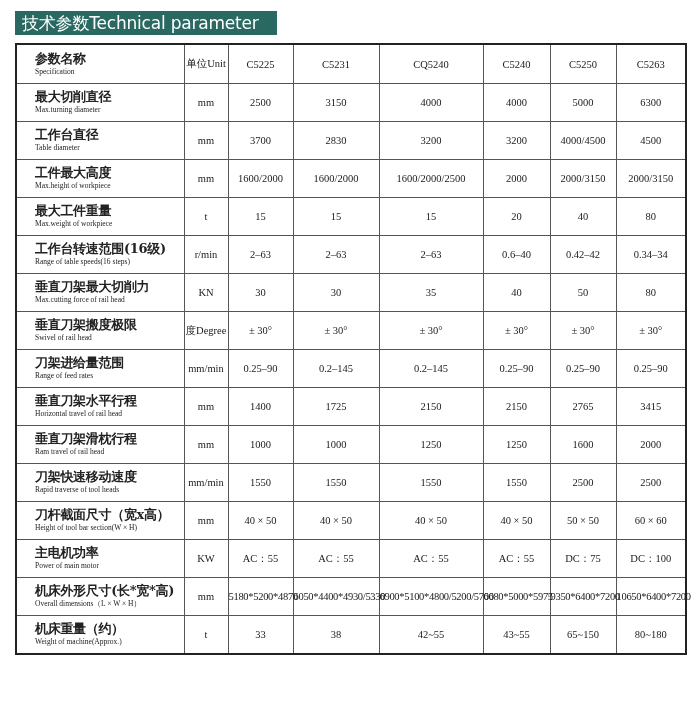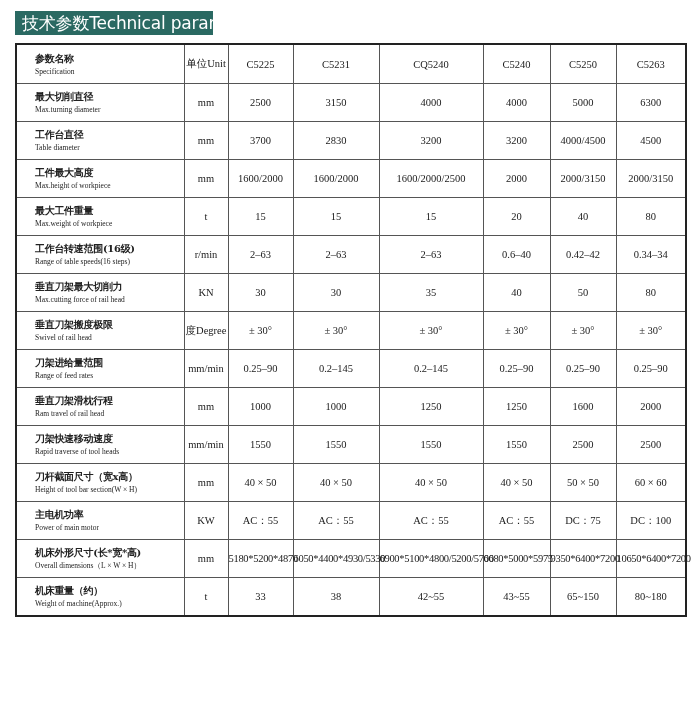--- a/index.html
+++ b/index.html
@@ -1,36 +1,36 @@
 <!DOCTYPE html>
 <html><head>
 <meta charset="utf-8">
 <style>
   html, body { margin: 0; padding: 0; background: #ffffff; }
   body { width: 700px; height: 703px; position: relative; overflow: hidden; font-family: "DejaVu Serif", serif; color: #1a1a1a; }
   .title-bar {
-    position: absolute; left: 15px; top: 11px; height: 24px; width: 198px;
+    position: absolute; left: 15px; top: 11px; height: 24px; width: 262px;
     background: #2a6962; color: #ffffff;
     font-family: "DejaVu Sans", sans-serif; font-size: 17px; line-height: 24px;
     padding-left: 7px; box-sizing: border-box; white-space: nowrap; letter-spacing: -0.2px;
   }
   table.spec {
     position: absolute; left: 15px; top: 43px; width: 670px;
     border-collapse: collapse; table-layout: fixed;
     border: 2px solid #222;
   }
   table.spec td, table.spec th {
     border: 1px solid #555; padding: 0; text-align: center; vertical-align: middle;
     font-family: "Liberation Serif", serif; font-weight: normal; font-size: 10.5px;
     color: #1a1a1a; height: 37px;
   }
   table.spec tr.head th { height: 38px; }
   table.spec tr.last td { height: 37px; }
   .spec-cell { text-align: left !important; padding-left: 18px !important; }
-  .zh { display: block; font-family: "DejaVu Serif", serif; font-size: 10px; line-height: 14px; font-weight: bold; color: #222; letter-spacing: -0.3px; }
+  .zh { display: block; font-family: "DejaVu Serif", serif; font-size: 13px; line-height: 14px; font-weight: bold; color: #222; letter-spacing: -0.3px; }
   .en { display: block; font-family: Liberation Serif, serif; font-size: 7.5px; line-height: 11px; color: #222; white-space: nowrap; }
   .unit { font-size: 11px; }
   .small { font-size: 8px; letter-spacing: -0.3px; white-space: nowrap; }
   .hdr-model { font-size: 11px; }
 </style>
 </head>
 <body>
 
 <div class="title-bar">技术参数Technical parameter</div>
 
@@ -158,20 +158,33 @@
         <td class="unit">mm/min</td>
         <td>0.25–90</td>
         <td>0.2–145</td>
         <td>0.2–145</td>
         <td>0.25–90</td>
         <td>0.25–90</td>
         <td>0.25–90</td>
       </tr>
       <tr>
         <td class="spec-cell">
+          <span class="zh">垂直刀架水平行程</span>
+          <span class="en">Horizontal travel of rail head</span>
+        </td>
+        <td class="unit">mm</td>
+        <td>1400</td>
+        <td>1725</td>
+        <td>2150</td>
+        <td>2150</td>
+        <td>2765</td>
+        <td>3415</td>
+      </tr>
+      <tr>
+        <td class="spec-cell">
           <span class="zh">垂直刀架滑枕行程</span>
           <span class="en">Ram travel of rail head</span>
         </td>
         <td class="unit">mm</td>
         <td>1000</td>
         <td>1000</td>
         <td>1250</td>
         <td>1250</td>
         <td>1600</td>
         <td>2000</td>

